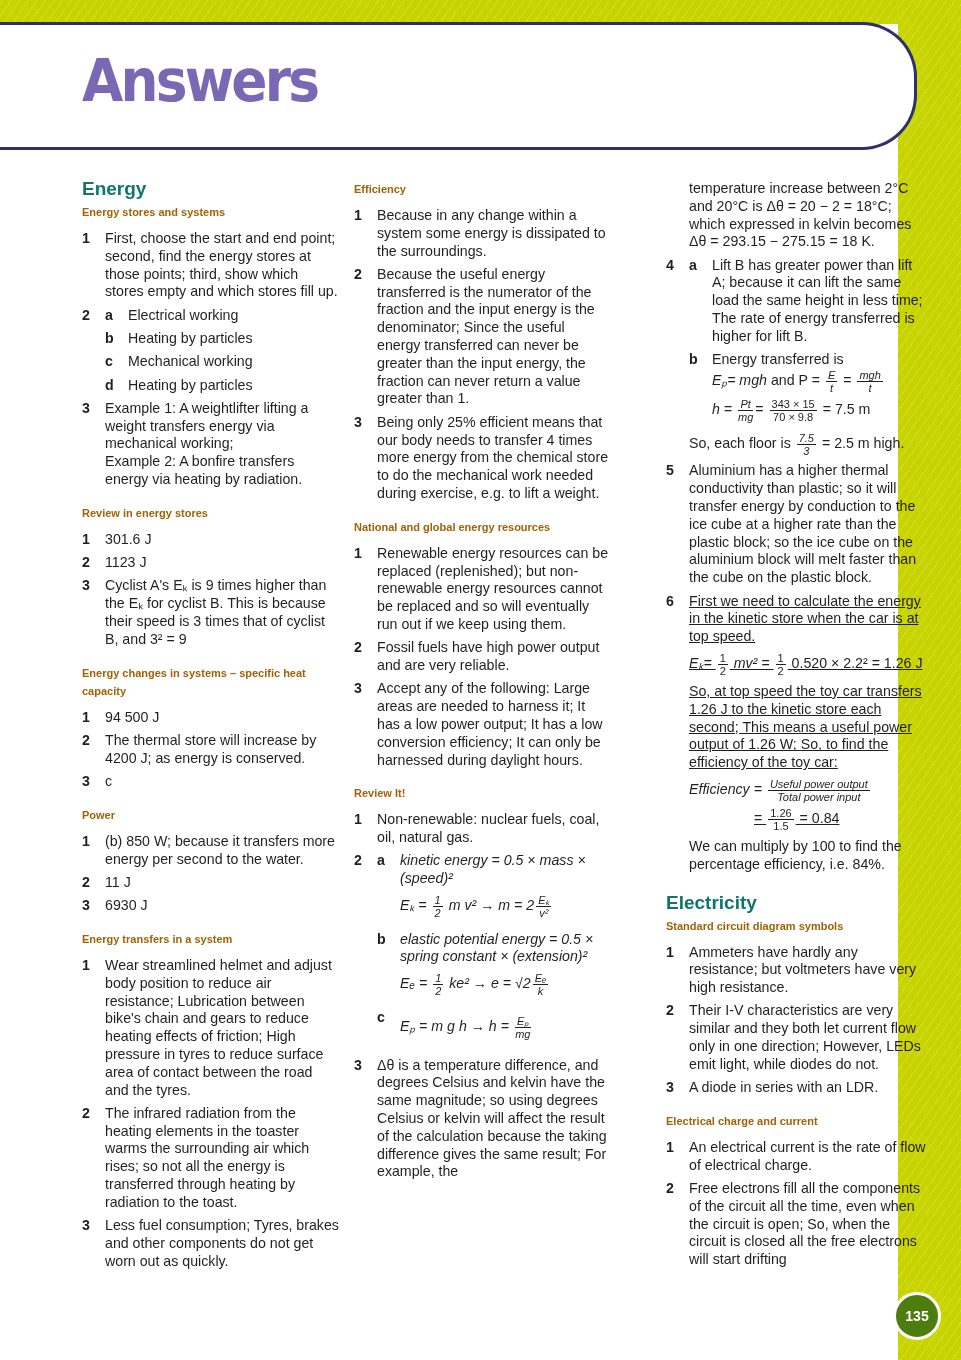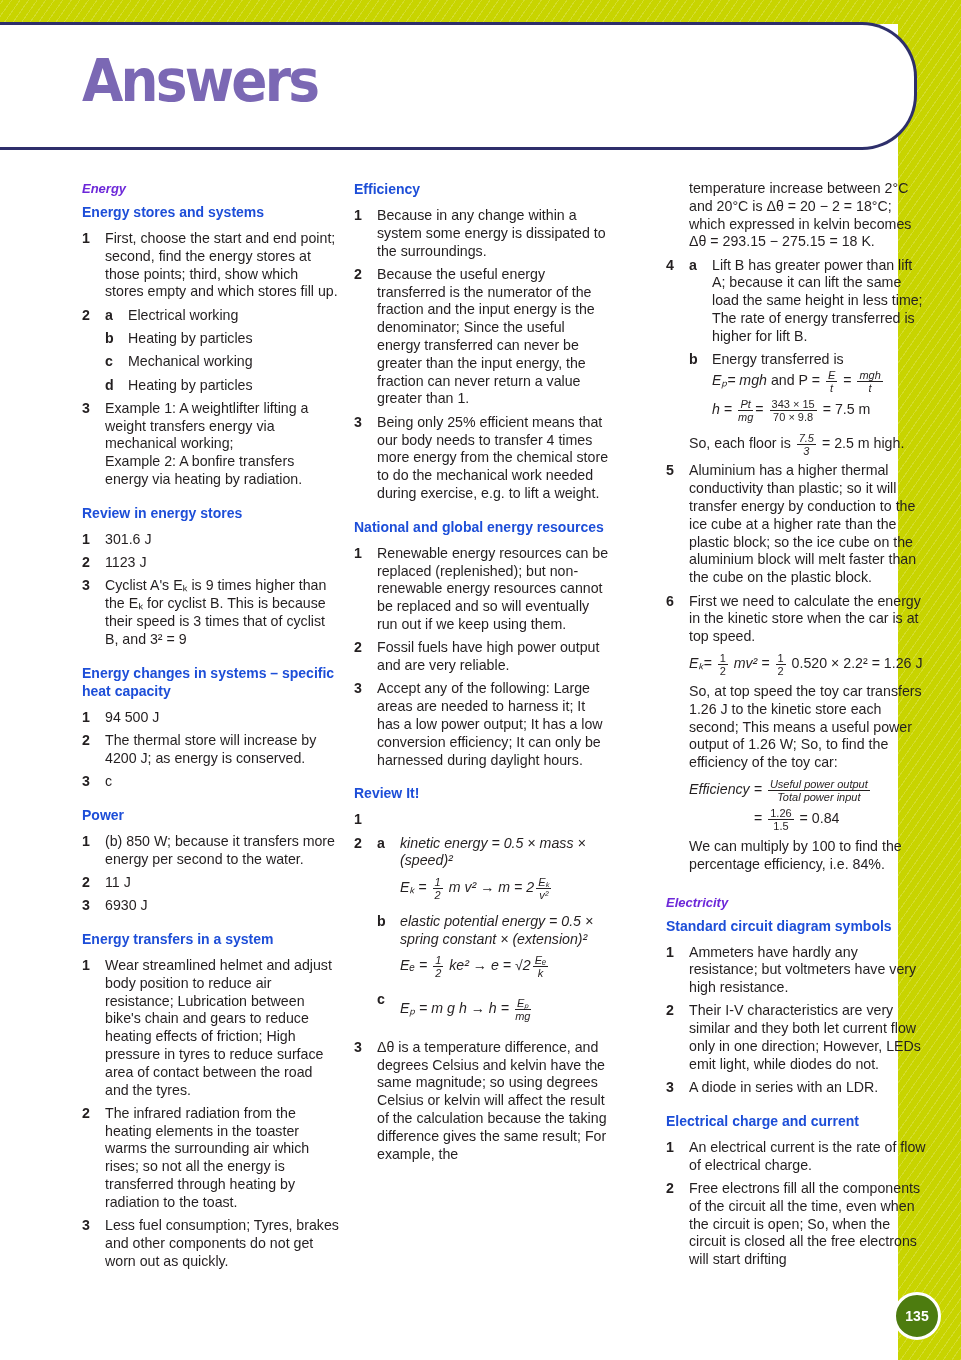--- a/index.html
+++ b/index.html
@@ -23,35 +23,35 @@
   #page-title {
     position:absolute; left:82px; top:52px; margin:0;
     font-family:"DejaVu Sans", sans-serif; font-weight:bold;
     font-size:58px; letter-spacing:-3px; color:#7b68b4; line-height:1;
     transform:scaleX(0.92); transform-origin:left;
   }
   .col { position:absolute; top:178px; font-size:14.2px; line-height:17.8px; }
   #col1 { left:82px; width:258px; }
   #col2 { left:354px; width:256px; }
   #col3 { left:654px; width:262px;margin-left:12px; }
-  .chapter { font-size:13px; font-weight:bold; color:#6d28d9; margin:0 0 3px 0; line-height:22px;font-style:italic; }
-  .topic { font-size:14px; font-weight:bold; color:#1d4ed8; margin:0 0 9px 0; line-height:18px; }
+  .chapter { font-size:19px; font-weight:bold; color:#0f766e; margin:0 0 3px 0; line-height:22px; }
+  .topic { font-size:11px; font-weight:bold; color:#a16207; margin:0 0 9px 0; line-height:18px; }
   .section { margin-bottom:15px; }
   .q { display:flex; margin-bottom:5.5px; }
   .qn { width:23px; flex:none; font-weight:bold; }
   .qb { flex:1; }
   .sub { display:flex; margin-bottom:5.5px; }
   .sl { width:23px; flex:none; font-weight:bold; }
   .sb { flex:1; }
   .para { margin-bottom:5.5px; }
   .it { font-style:italic; }
   .eq { margin:6px 0 6px 0; font-style:italic; }
   .frac { display:inline-flex; flex-direction:column; vertical-align:middle; text-align:center; font-size:11px; line-height:12px; margin:0 2px; }
   .frac .num { border-bottom:1px solid #231f20; padding:0 2px; }
-  .cont-para { margin-bottom:6px; }
+  .cont-para { margin-bottom:6px;text-decoration:underline; }
   #page-badge {
     position:absolute; left:893px; top:1292px; width:42px; height:42px; border-radius:50%;
     background:#4d7c0f; border:3px solid #fff; color:#fff; font-weight:bold;
     font-size:14px; display:flex; align-items:center; justify-content:center;
   }
 </style>
 </head>
 <body>
 
 <div id="top-band" class="stripes"></div>
@@ -194,20 +194,21 @@
         <span class="qn">3</span>
         <span class="qb">Accept any of the following: Large areas are needed to harness it; It has a low power output; It has a low conversion efficiency; It can only be harnessed during daylight hours.</span>
       </div>
   </div>
 
   <div class="section">
     <div class="topic">Review It!</div>
     <div class="q">
         <span class="qn">1</span>
       <div class="qb">
+        <div>Non-renewable: nuclear fuels, coal, oil, natural gas.</div>
       </div>
     </div>
     <div class="q">
         <span class="qn">2</span>
       <div class="qb">
         <div class="sub">
             <span class="sl">a</span>
           <div class="sb">
             <div class="it">kinetic energy = 0.5 × mass × (speed)²</div>
             <div class="eq">

